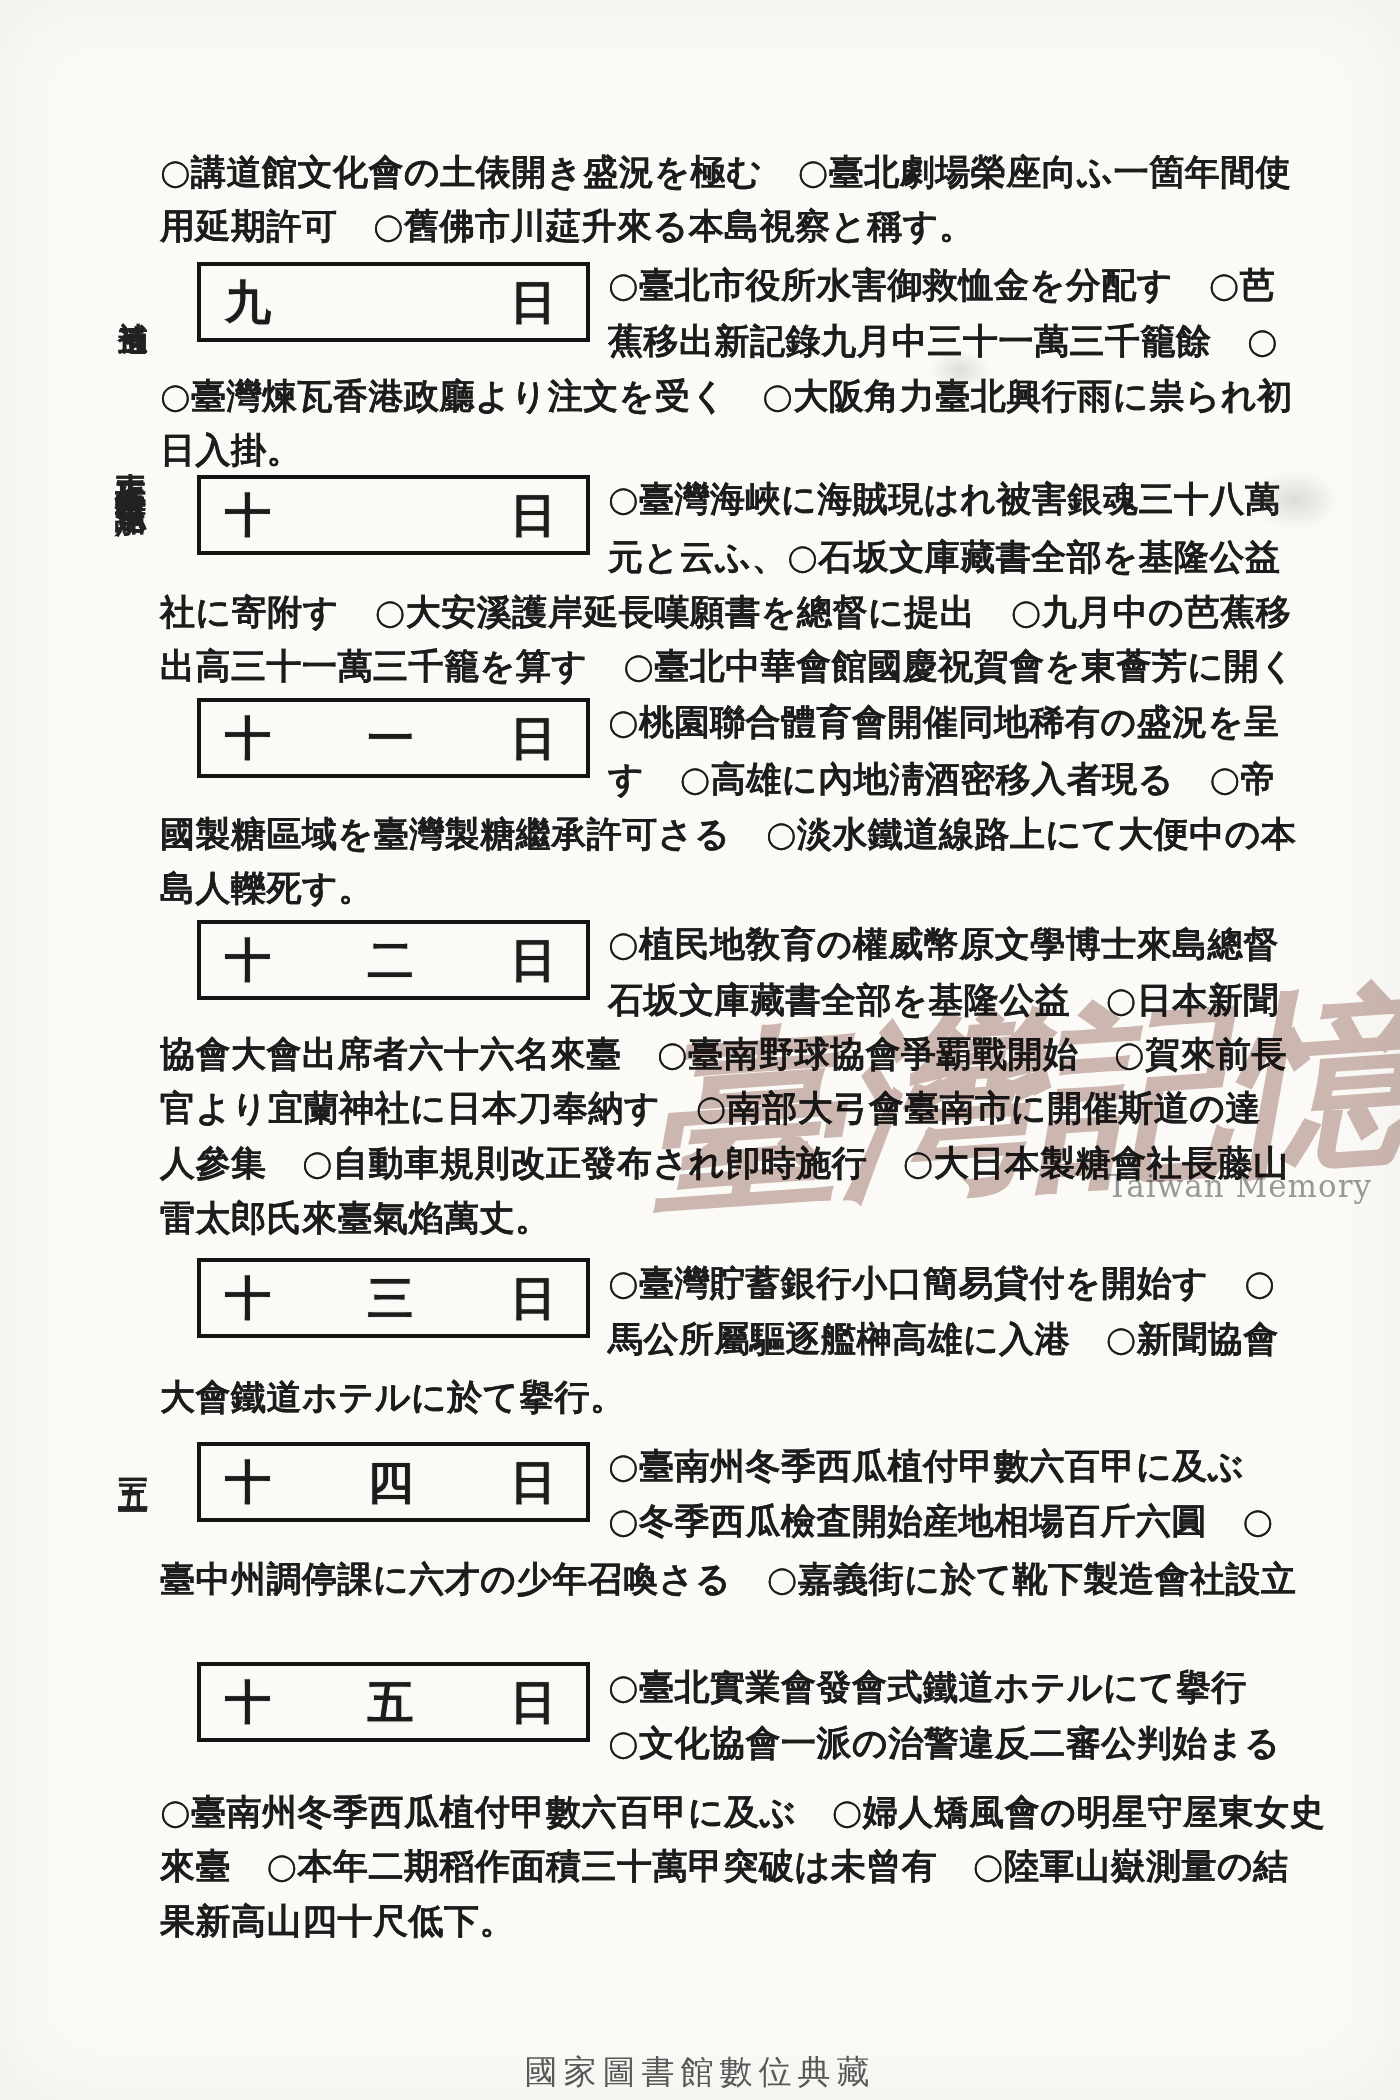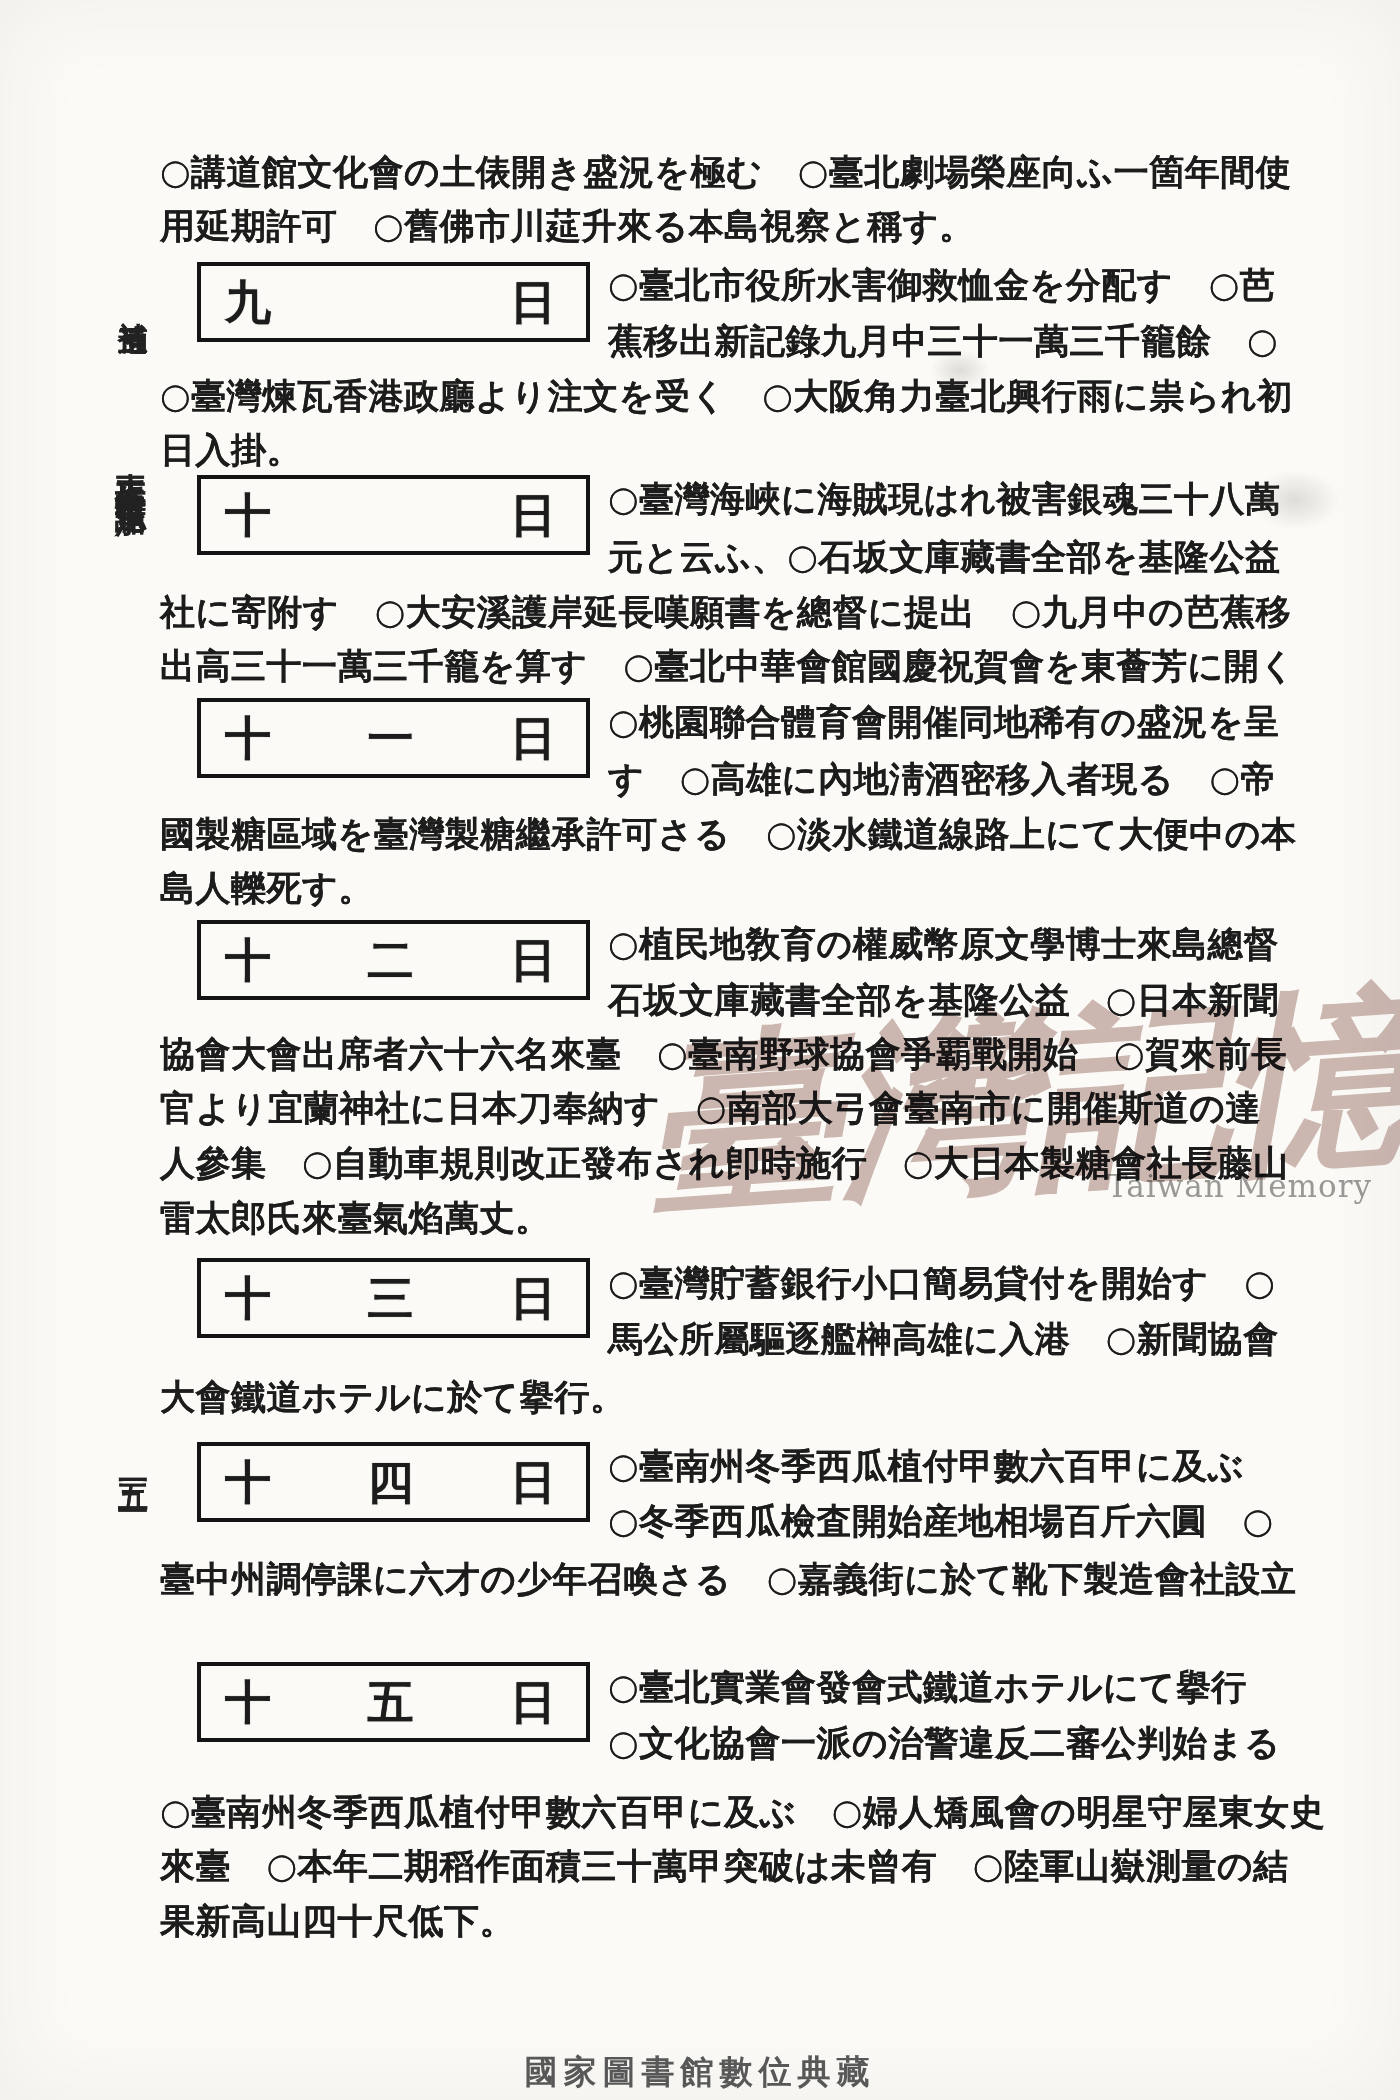--- a/index.html
+++ b/index.html
@@ -46,21 +46,21 @@
     transform:rotate(-4deg);
     mix-blend-mode:multiply;pointer-events:none;
   }
   .wm-latin{
     position:absolute;left:1095px;top:1168px;
     font-size:31px;letter-spacing:1px;font-weight:500;
     color:#8a8a8a;opacity:.85;mix-blend-mode:multiply;pointer-events:none;margin-left:12px;
   }
   .footer{
     position:absolute;left:0;top:2050px;width:1400px;text-align:center;
-    font-size:33px;font-weight:bold;letter-spacing:6px;color:var(--footer-gray);
+    font-size:33px;font-weight:normal;letter-spacing:6px;color:var(--footer-gray);
   }
   .smudge{position:absolute;background:radial-gradient(closest-side,rgba(90,85,80,.18),rgba(90,85,80,0));border-radius:50%;}
 </style>
 </head>
 <body>
 
 <div id="page">
 
   <div class="v-text v-section" style="left:112px;top:298px">補遺三</div>
   <div class="v-text v-title" style="left:110px;top:448px">大正十三年中時事日誌追加</div>

